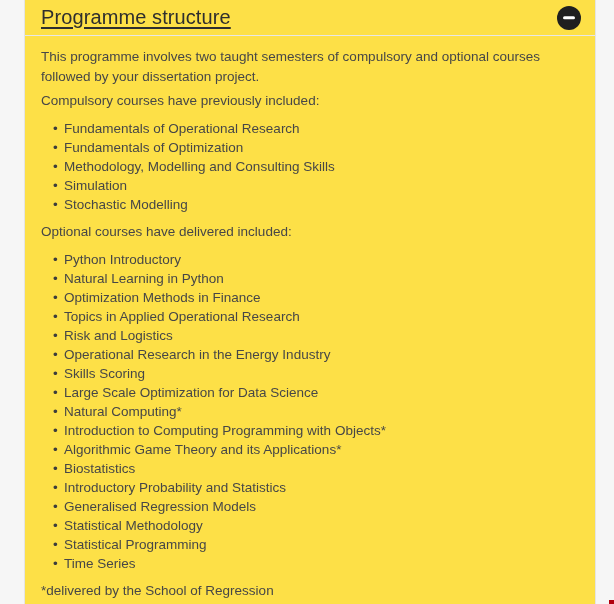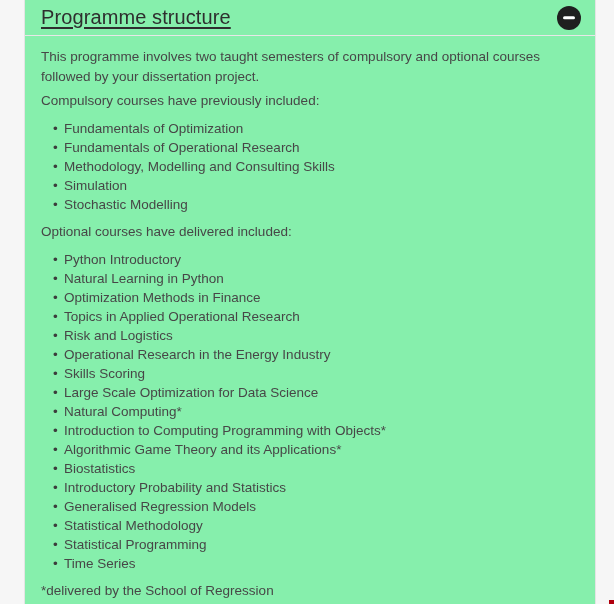--- a/index.html
+++ b/index.html
@@ -8,21 +8,21 @@
     overflow: hidden;
     background: #f6f6f6;
     font-family: "Liberation Sans", sans-serif;
   }
   .page { position: relative; width: 614px; height: 604px; }
 
   .panel {
     position: absolute;
     left: 24px; top: 0;
     width: 572px; height: 604px;
-    background: #86efac;
+    background: #fde047;
     border-left: 1px solid #e4e4e4;
     border-right: 1px solid #e4e4e4;
   }
 
   .panel-header {
     height: 36px;
     display: flex;
     align-items: center;
     justify-content: space-between;
     padding: 0 14px 0 16px;
@@ -110,23 +110,23 @@
     </div>
 
     <div class="panel-body">
 
       <p class="intro">This programme involves two taught semesters of compulsory and optional courses followed by your dissertation project.</p>
 
       <p class="list-heading">Compulsory courses have previously included:</p>
 
       <ul class="course-list">
 
+          <li>Fundamentals of Operational Research</li>
+
           <li>Fundamentals of Optimization</li>
-
-          <li>Fundamentals of Operational Research</li>
 
           <li>Methodology, Modelling and Consulting Skills</li>
 
           <li>Simulation</li>
 
           <li>Stochastic Modelling</li>
         </ul>
 
       <p class="list-heading">Optional courses have delivered included:</p>
 

